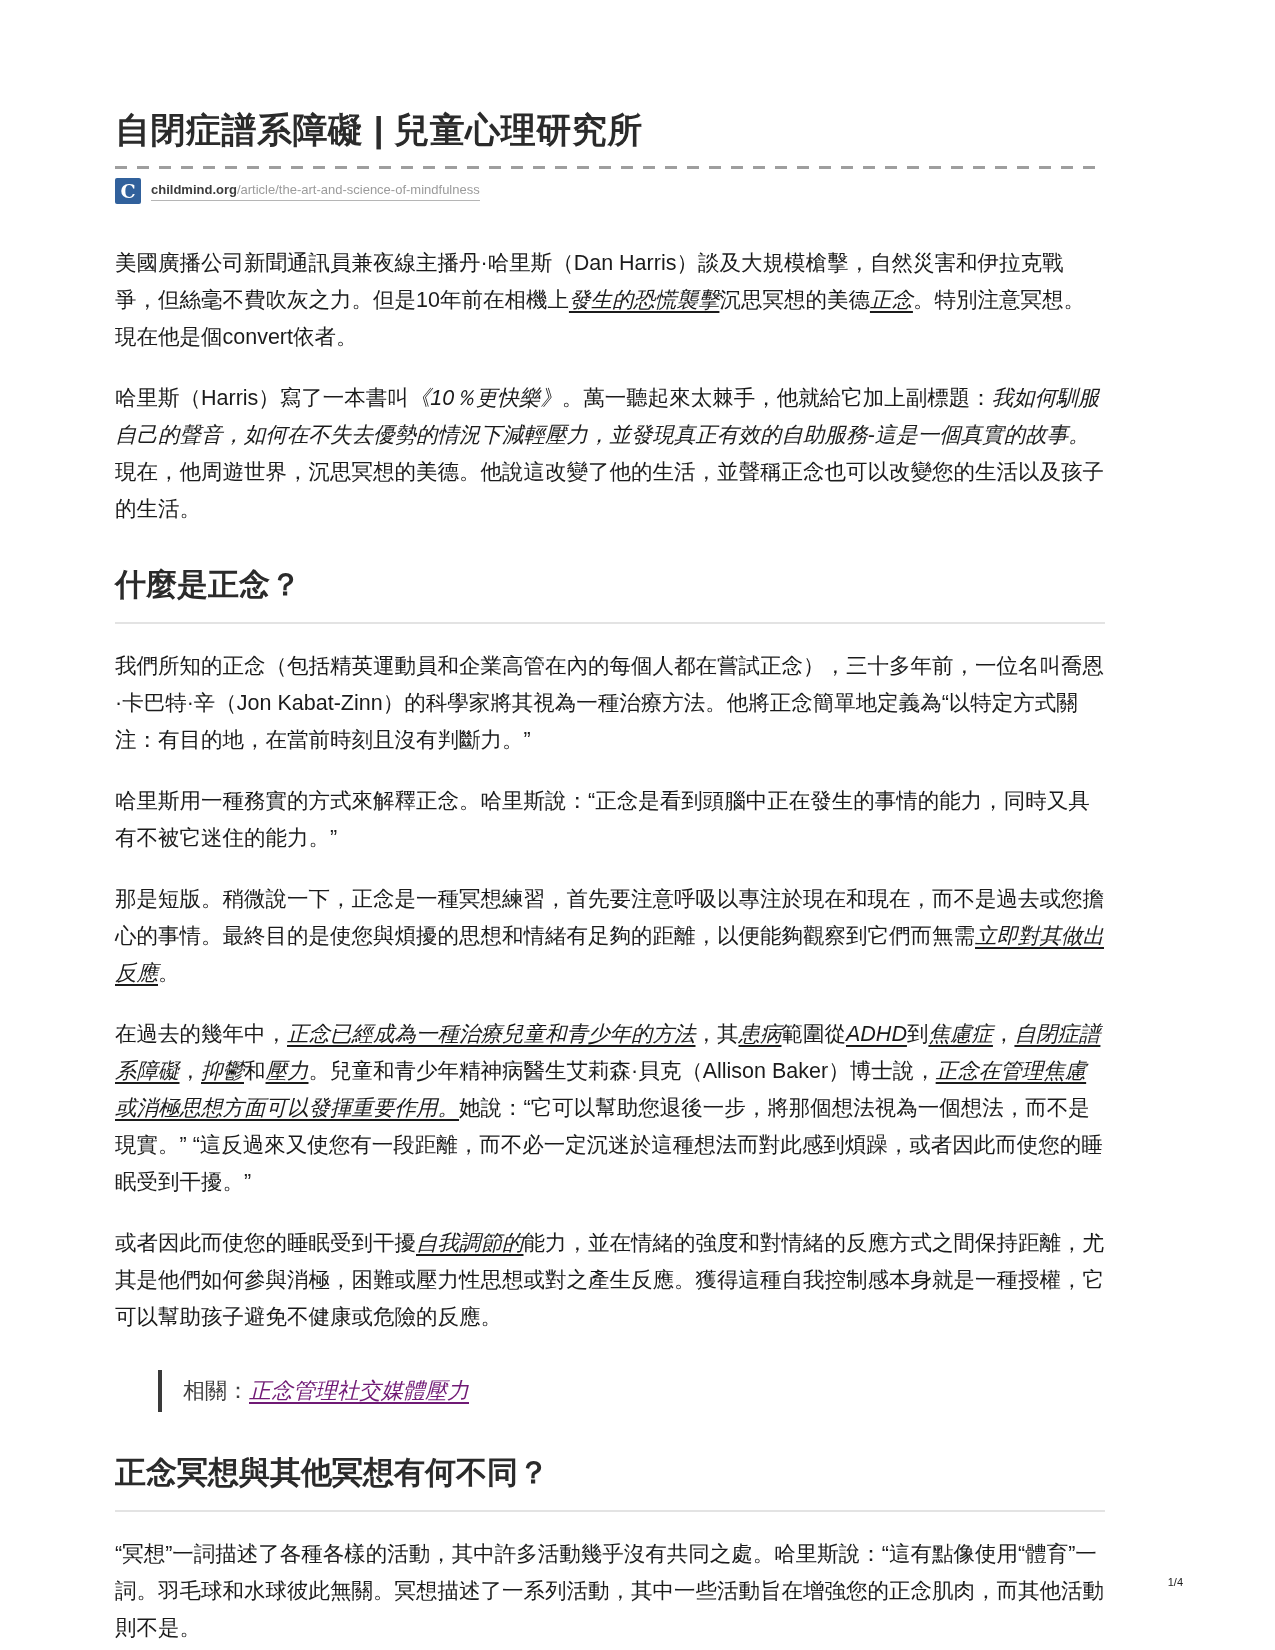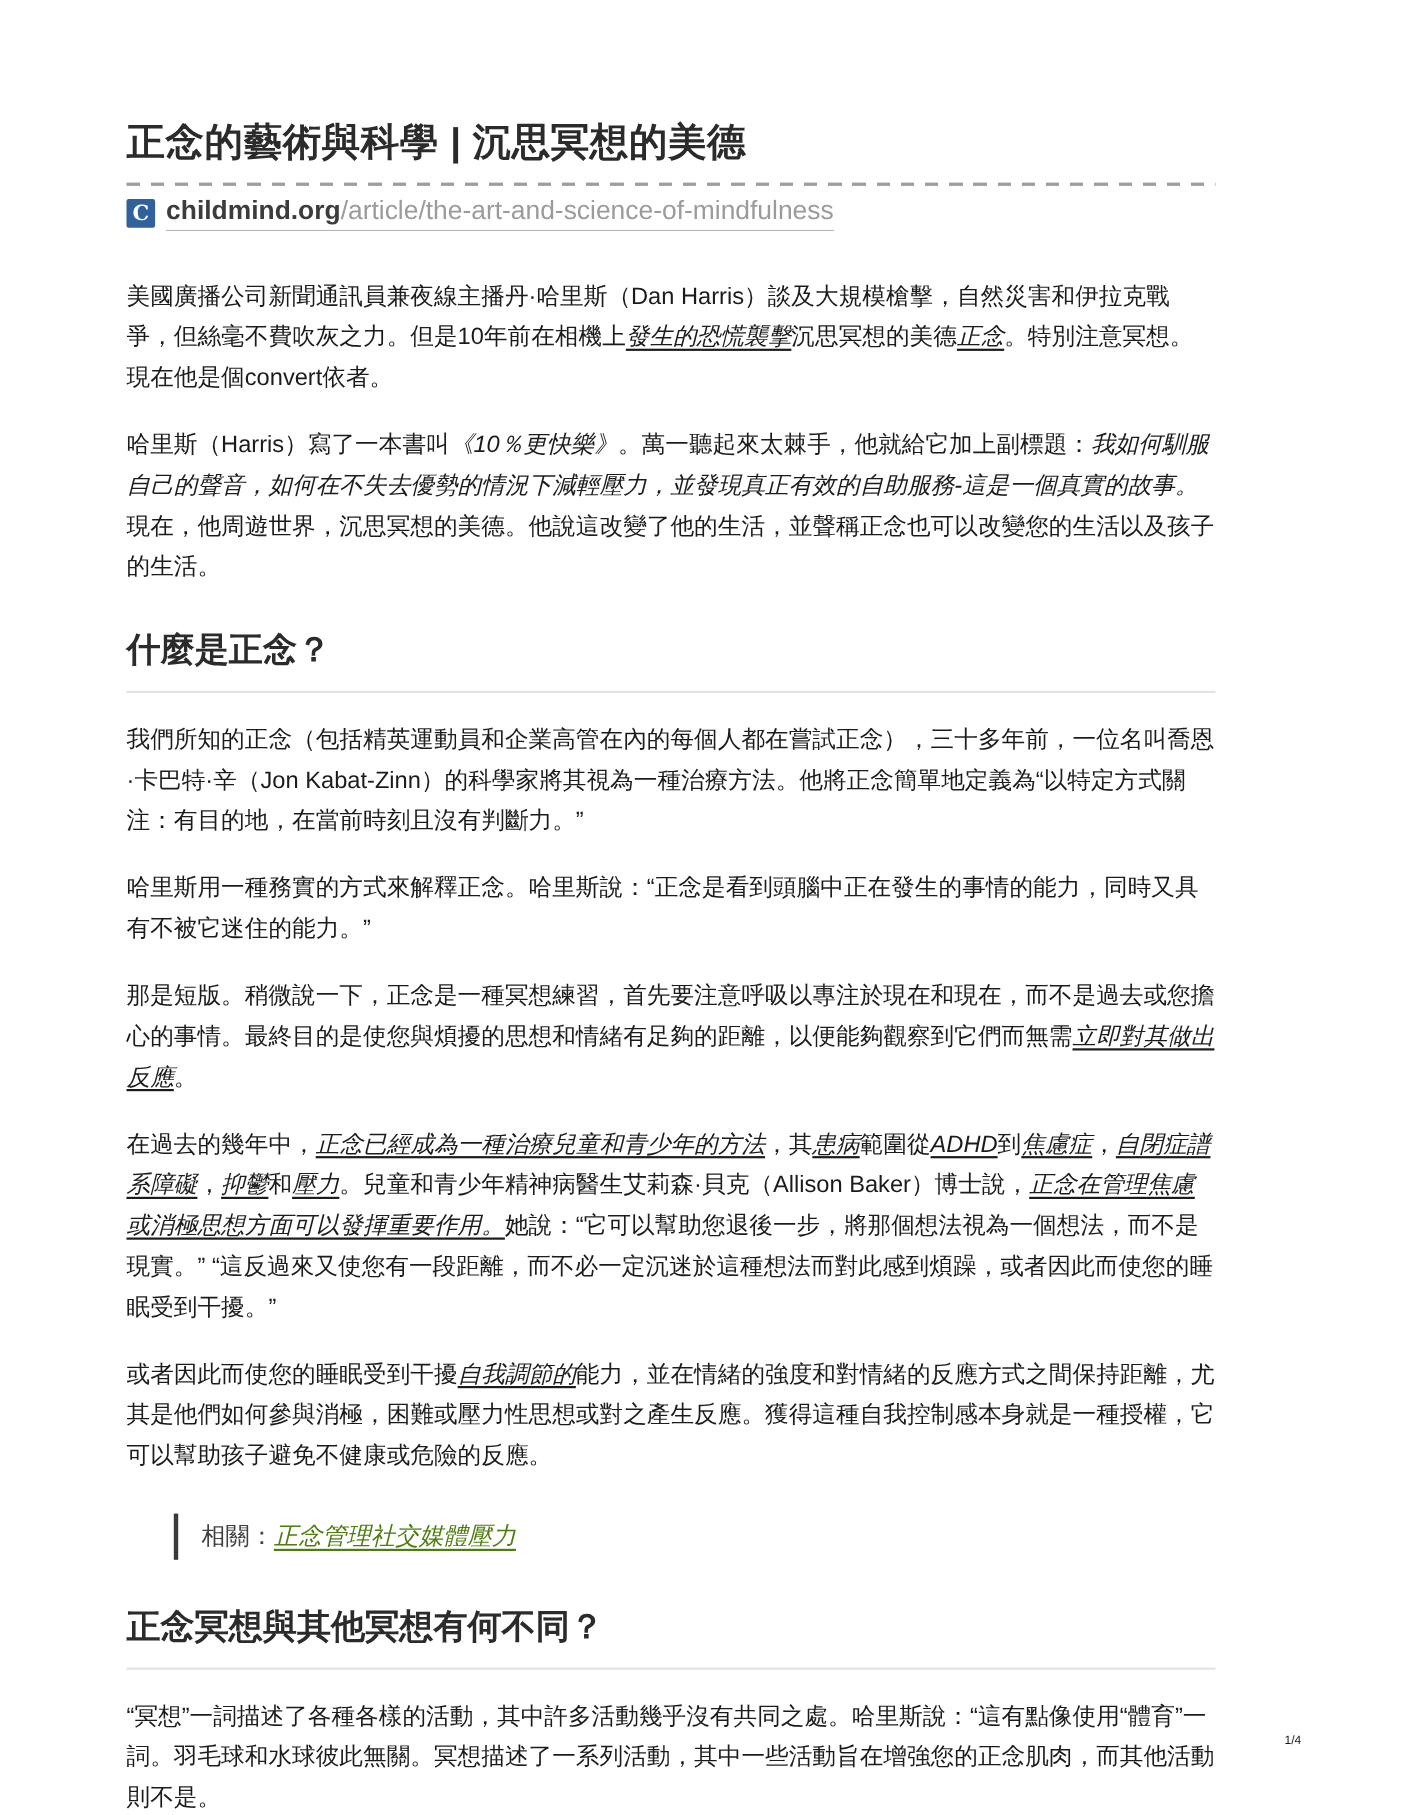--- a/index.html
+++ b/index.html
@@ -43,21 +43,21 @@
     background: var(--favicon-bg, #31619c);
     color: #ffffff;
     font-family: "DejaVu Serif", serif;
     font-weight: 700;
     font-size: 19px;
     display: flex; align-items: center; justify-content: center;
     border-radius: 2px;
     flex: 0 0 auto;
   }
   .source-url {
-    font-size: 24px;
+    font-size: 13px;
     text-decoration: none;
     border-bottom: 1px solid #b5b5b5;
     padding-bottom: 3px;
     cursor: pointer;
   }
   .source-url .domain { font-weight: 700; color: var(--url-domain, #3c3c3c); }
   .source-url .path   { font-weight: 400; color: var(--url-path, #9b9b9b); }
   .article p.paragraph {
     margin: 0 0 24px 0;
     font-size: 21.5px;
@@ -86,37 +86,37 @@
   .article blockquote.related-quote {
     margin: 34px 0 40px 43px;
     border-left: 4px solid var(--quote-bar, #3a3a3a);
     padding: 5px 0 5px 21px;
     font-size: 22px;
     line-height: 32px;
     font-weight: 400;
     color: #3f3f3f;
   }
   .article blockquote.related-quote a.inline-link {
-    color: #4d7c0f;
+    color: #701a75;
   }
   .page-number {
     position: absolute;
     right: 92px;
     bottom: 62px;
     font-size: 11px;
     color: var(--body-text, #1b1b1b);
   }
 </style>
 </head>
 <body>
 
 <div class="page">
   <div class="content">
 
-    <h1 class="page-title">正念的藝術與科學 | 沉思冥想的美德</h1>
+    <h1 class="page-title">自閉症譜系障礙 | 兒童心理研究所</h1>
 
     <div class="dashed-sep"></div>
 
     <div class="source-line">
       <span class="favicon">C</span>
       <a class="source-url"><span class="domain">childmind.org</span><span class="path">/article/the-art-and-science-of-mindfulness</span></a>
     </div>
 
     <main class="article">
         <p class="paragraph"><span class="plain">美國廣播公司新聞通訊員兼夜線主播丹·哈里斯（Dan Harris）談及大規模槍擊，自然災害和伊拉克戰爭，但絲毫不費吹灰之力。但是10年前在相機上</span><a class="inline-link" href="#">發生的恐慌襲擊</a><span class="plain">沉思冥想的美德</span><a class="inline-link" href="#">正念</a><span class="plain">。特別注意冥想。現在他是個convert依者。</span></p>

